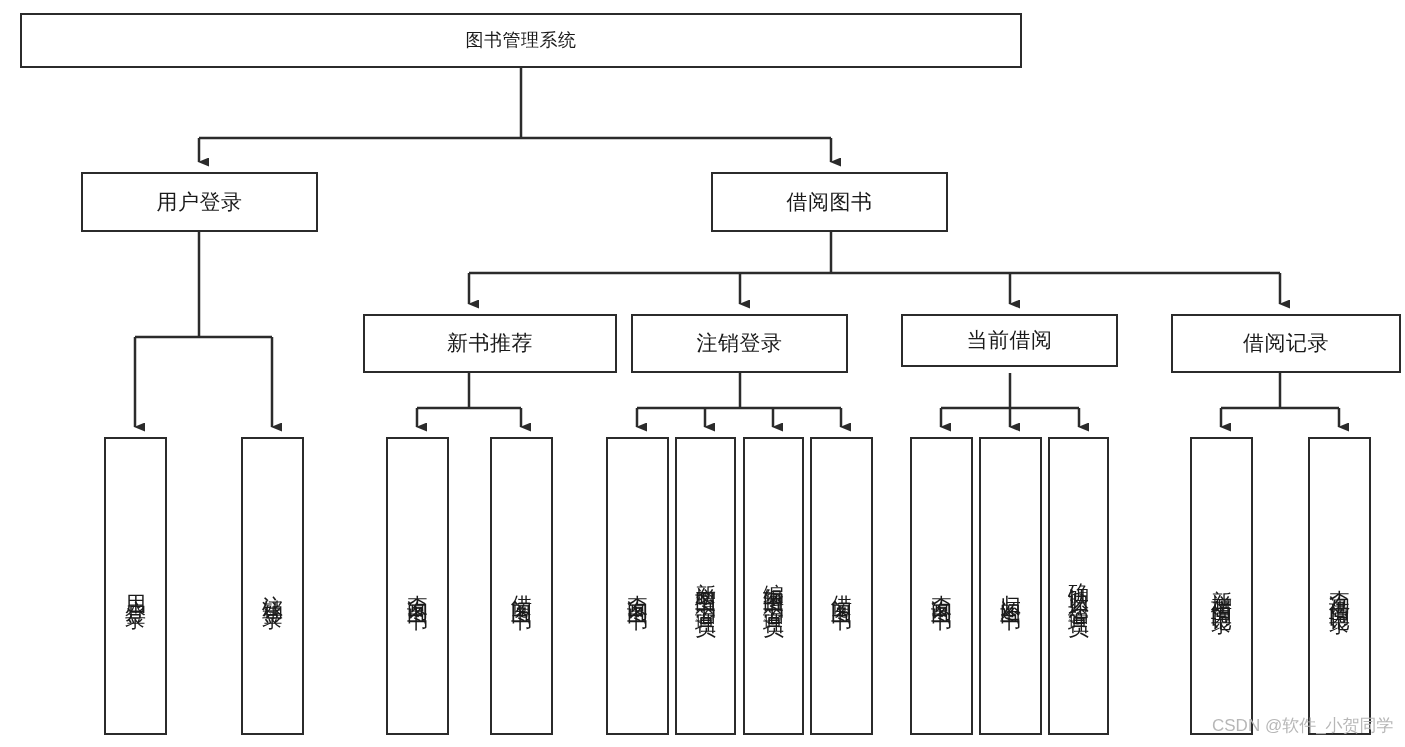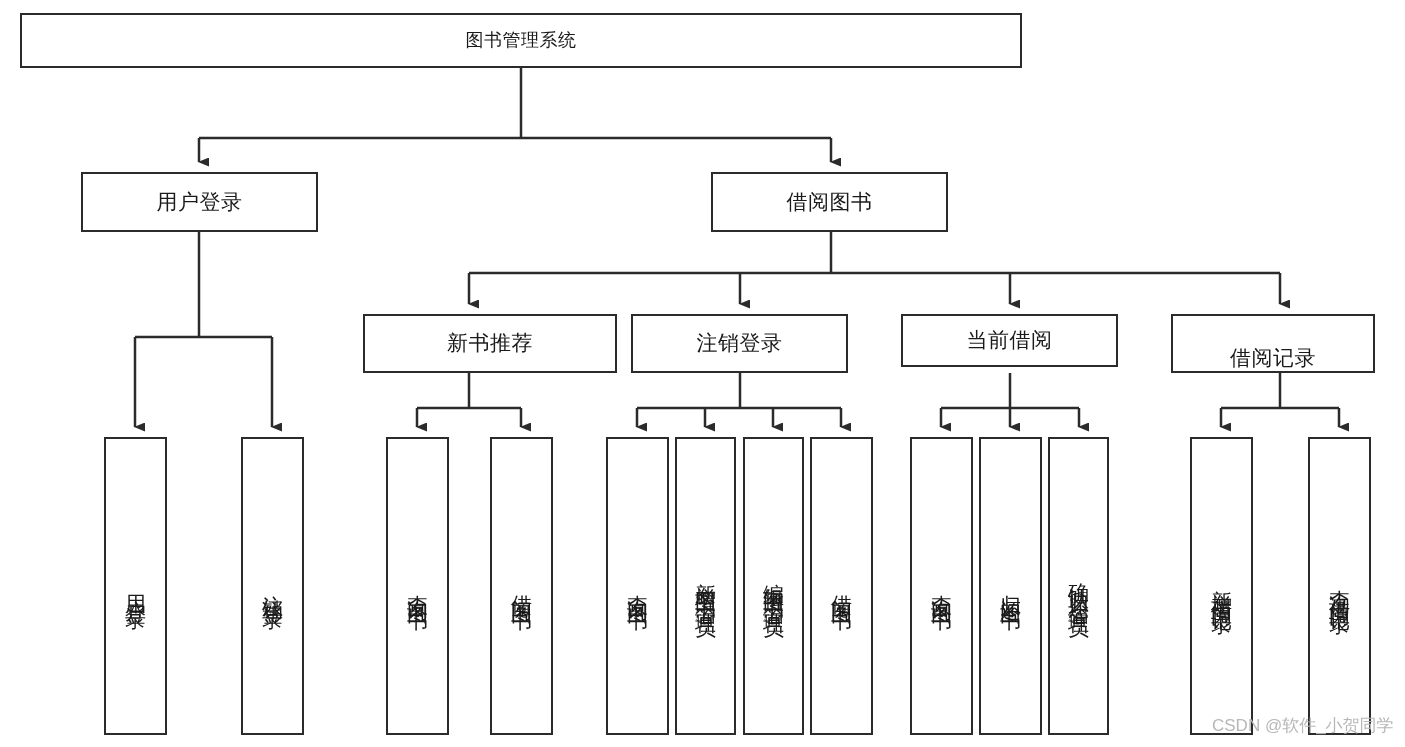--- a/index.html
+++ b/index.html
@@ -136,21 +136,21 @@
   </div>
 
   <div class="node h" style="left:631px;top:314px;width:217px;height:59px;">
     <span class="lbl">注销登录</span>
   </div>
 
   <div class="node h" style="left:901px;top:314px;width:217px;height:53px;">
     <span class="lbl">当前借阅</span>
   </div>
 
-  <div class="node h" style="left:1171px;top:314px;width:204px;height:59px;align-items:flex-end;">
+  <div class="node h" style="left:1171px;top:314px;width:230px;height:59px;">
     <span class="lbl">借阅记录</span>
   </div>
 
   <div class="node leaf" style="left:104px;top:437px;width:63px;height:298px;">
     <span class="lbl">用户登录</span>
   </div>
   <div class="node leaf" style="left:241px;top:437px;width:63px;height:298px;">
     <span class="lbl">注销登录</span>
   </div>
 

